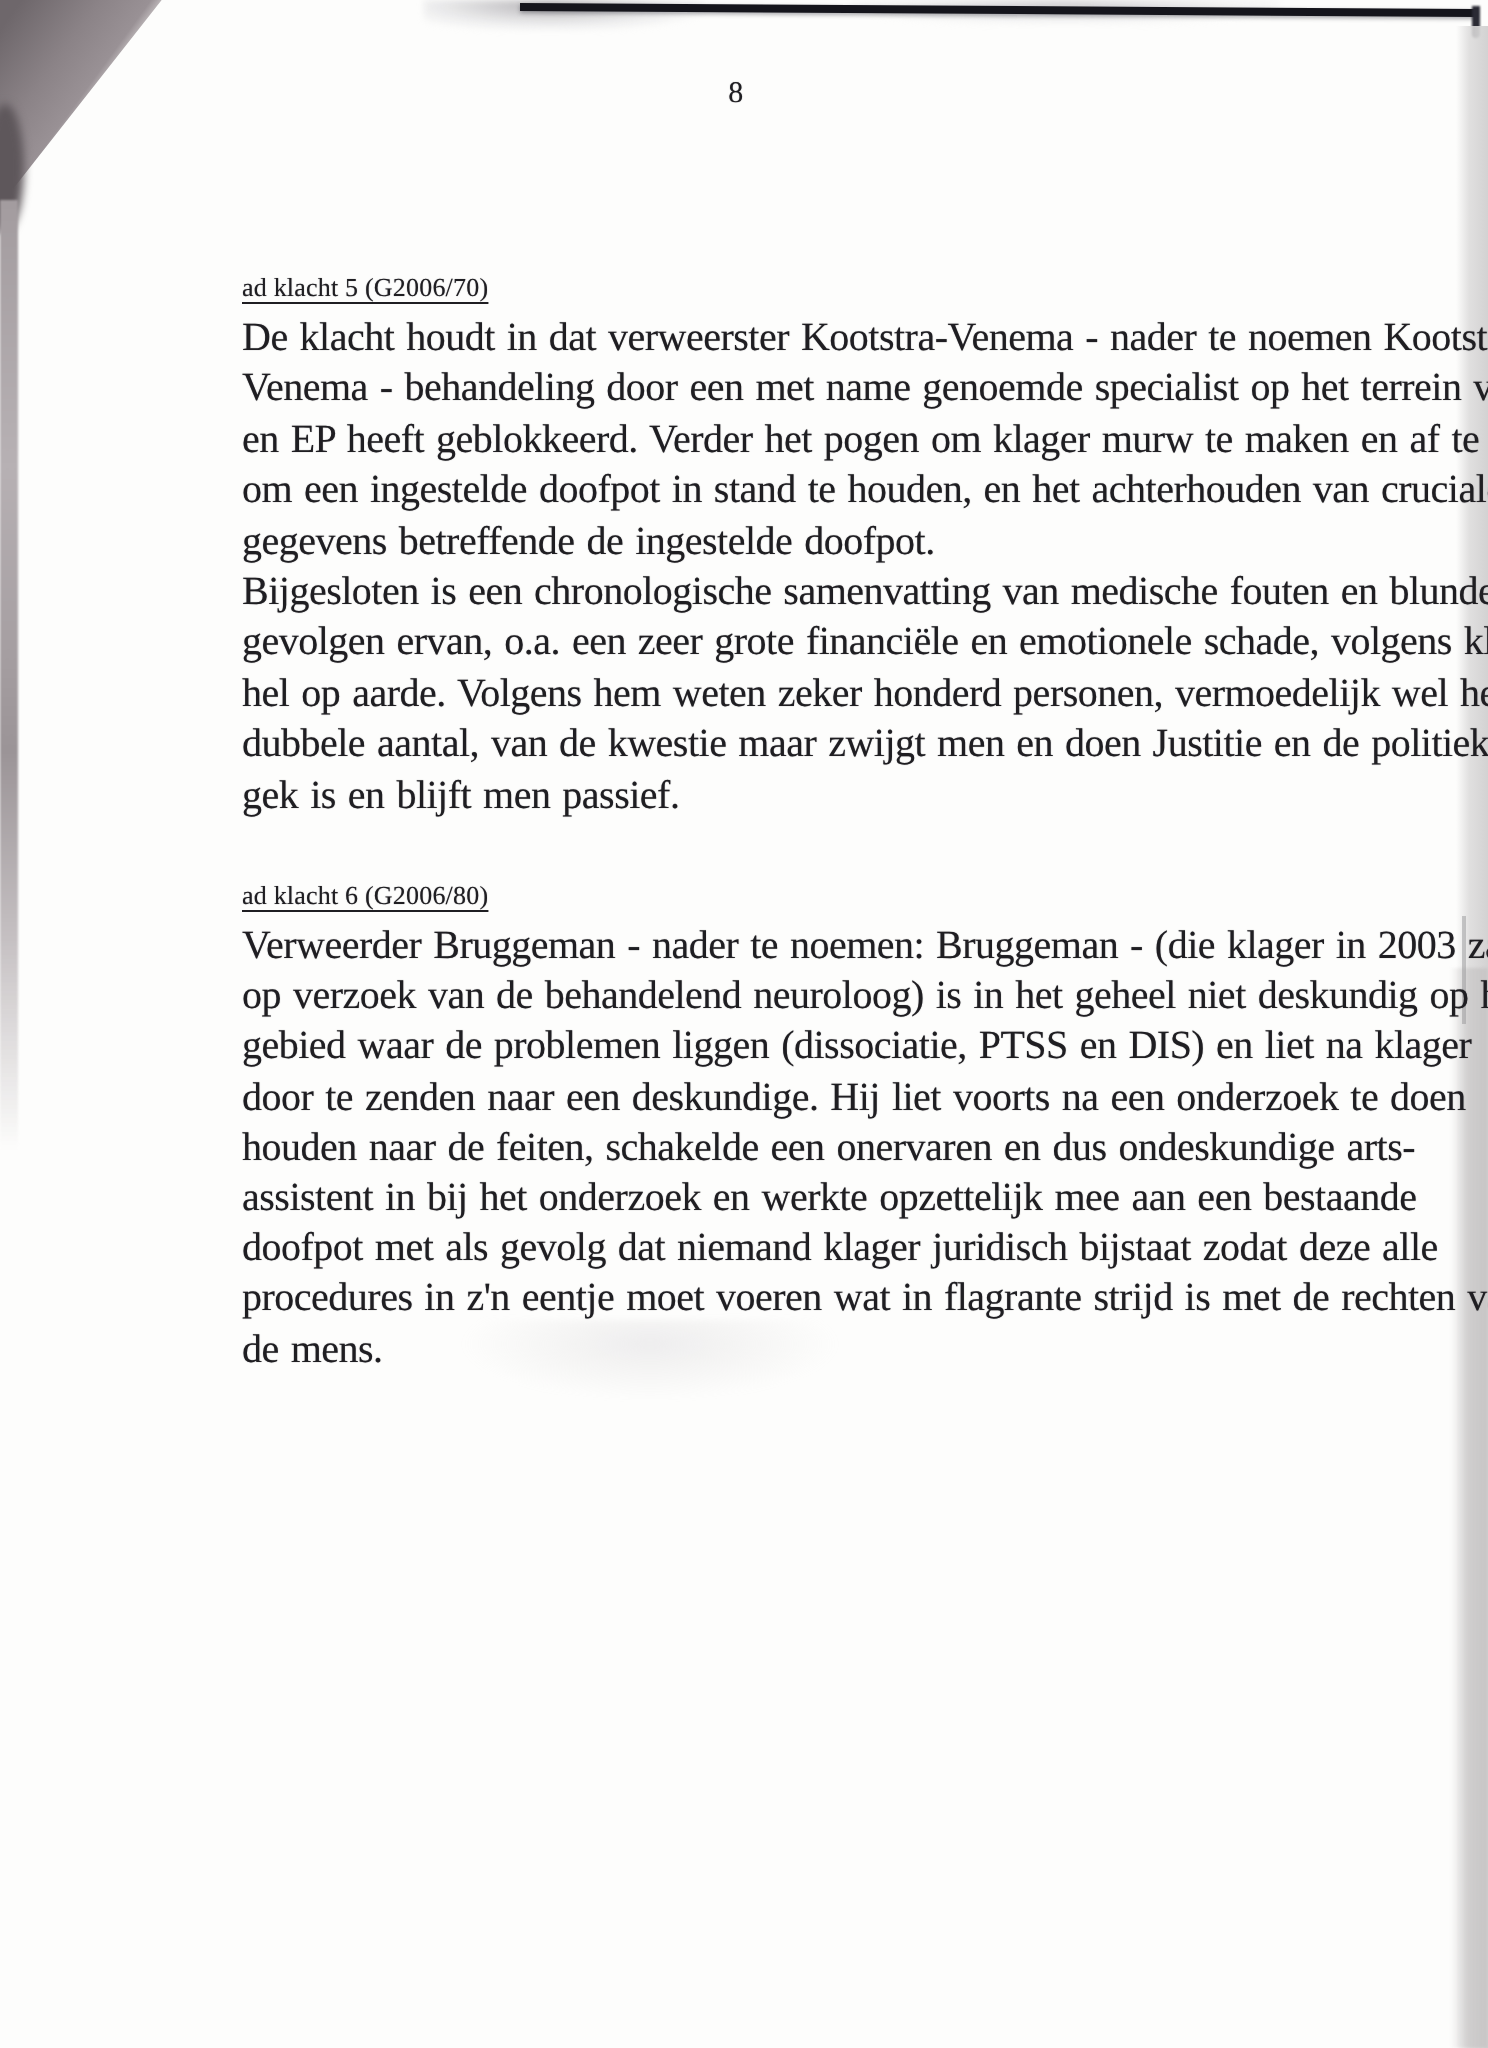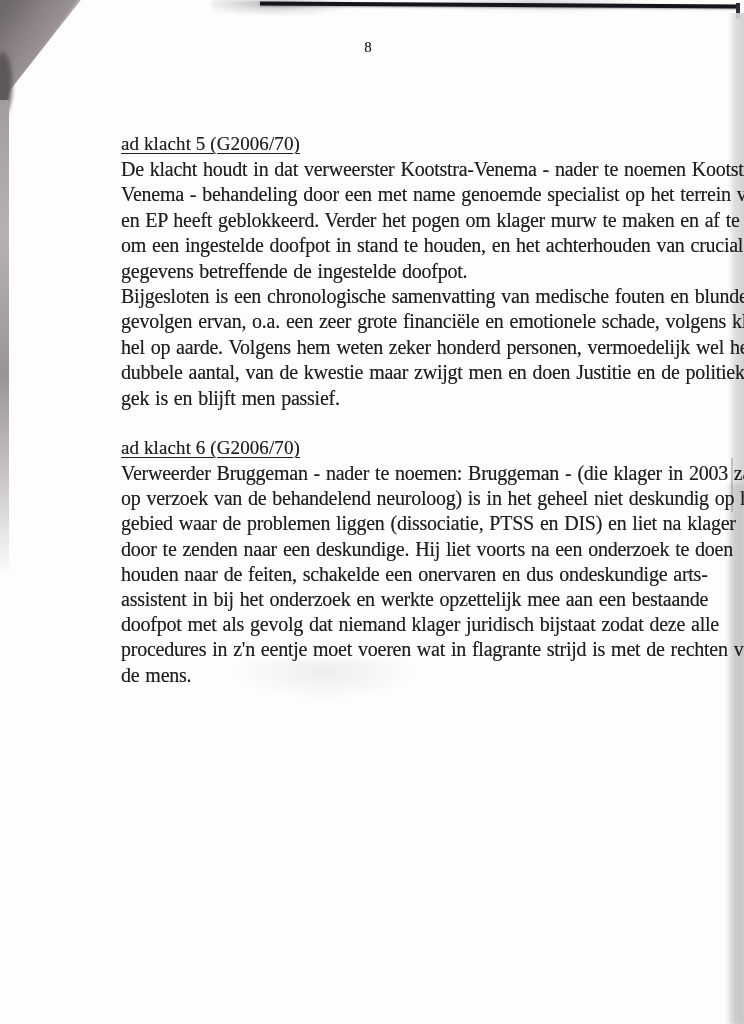--- a/index.html
+++ b/index.html
@@ -131,21 +131,21 @@
     text-shadow: 0 0 0.5px rgba(31,30,34,0.55);
   }
   .section {
     position: absolute;
     left: 121px;
     width: 560px;
   }
   .section-1 { top: 130px; }
   .section-2 { top: 434px; }
   .heading {
-    font-size: 19px;
+    font-size: 13px;
     line-height: 27px;
     text-decoration: underline;
     text-decoration-thickness: 1px;
     text-underline-offset: 3px;
     white-space: pre;
     letter-spacing: 0.1px;
     text-shadow: 0 0 0.5px rgba(31,30,34,0.55);
   }
   .para {
     font-size: 20px;
@@ -184,21 +184,21 @@
 om een ingestelde doofpot in stand te houden, en het achterhouden van cruciale
 gegevens betreffende de ingestelde doofpot.</div>
     <div class="para">Bijgesloten is een chronologische samenvatting van medische fouten en blunders en de
 gevolgen ervan, o.a. een zeer grote financiële en emotionele schade, volgens klager een
 hel op aarde. Volgens hem weten zeker honderd personen, vermoedelijk wel het
 dubbele aantal, van de kwestie maar zwijgt men en doen Justitie en de politiek of klager
 gek is en blijft men passief.</div>
   </div>
 
   <div class="section section-2">
-    <div class="heading">ad klacht 6 (G2006/70)</div>
+    <div class="heading">ad klacht 6 (G2006/80)</div>
     <div class="para">Verweerder Bruggeman - nader te noemen: Bruggeman - (die klager in 2003 zag
 op verzoek van de behandelend neuroloog) is in het geheel niet deskundig op het
 gebied waar de problemen liggen (dissociatie, PTSS en DIS) en liet na klager
 door te zenden naar een deskundige. Hij liet voorts na een onderzoek te doen
 houden naar de feiten, schakelde een onervaren en dus ondeskundige arts-
 assistent in bij het onderzoek en werkte opzettelijk mee aan een bestaande
 doofpot met als gevolg dat niemand klager juridisch bijstaat zodat deze alle
 procedures in z'n eentje moet voeren wat in flagrante strijd is met de rechten van
 de mens.</div>
   </div>

